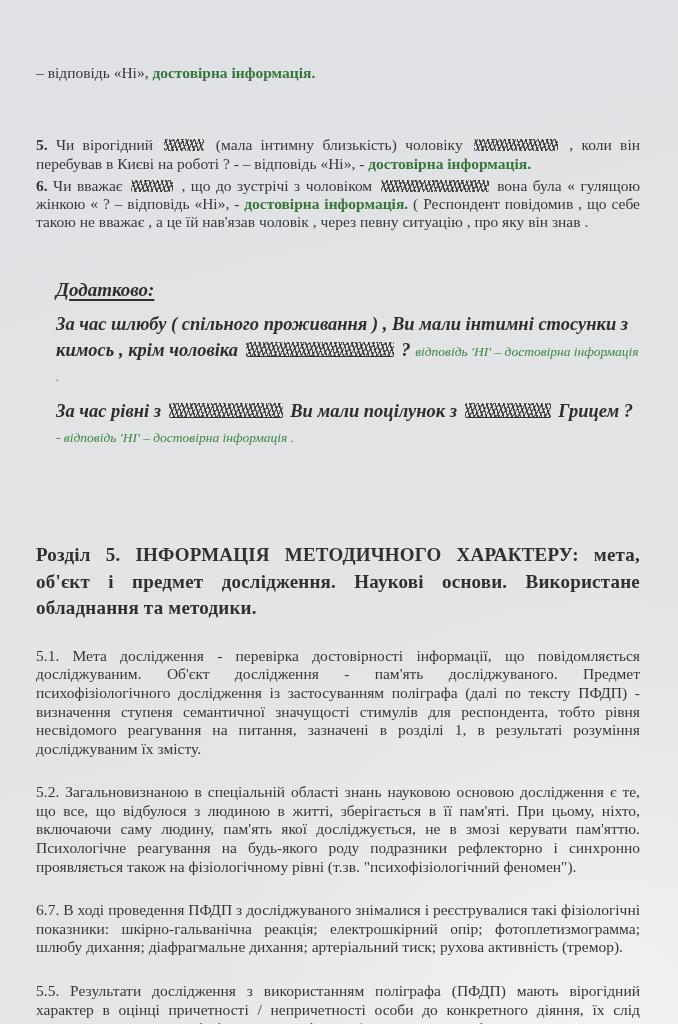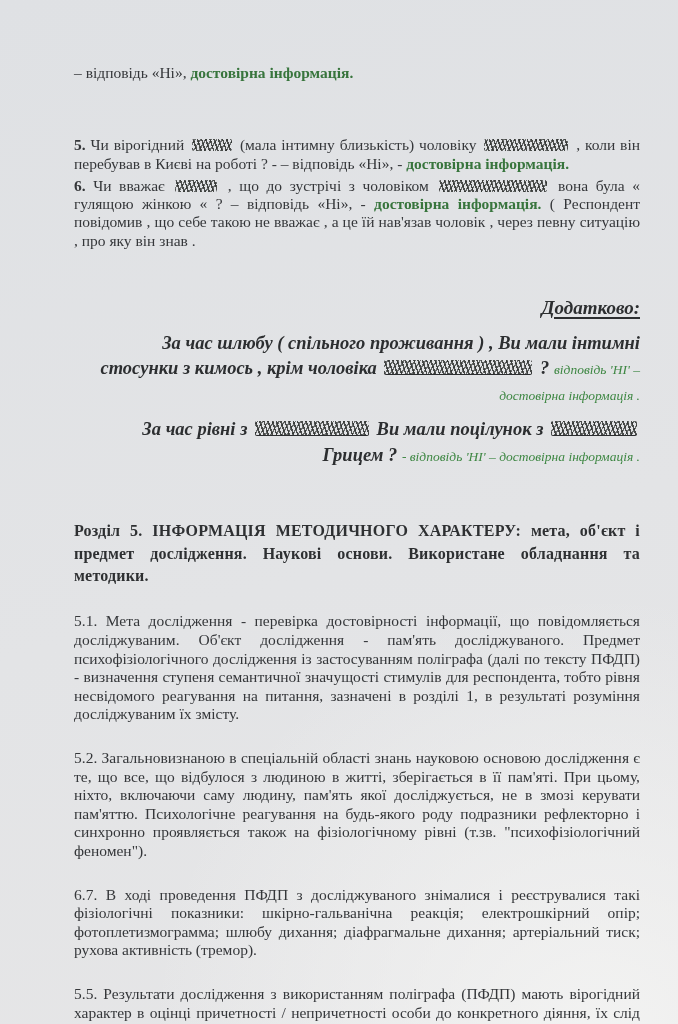--- a/index.html
+++ b/index.html
@@ -4,22 +4,22 @@
 <style>
   html,body{margin:0;padding:0;}
   body{
     width:678px;height:1024px;overflow:hidden;
     font-family:"Liberation Serif","DejaVu Serif",serif;
     background:
       radial-gradient(120% 80% at 88% 102%, rgba(244,244,243,.9) 0%, rgba(244,244,243,0) 55%),
       linear-gradient(165deg,#dfe1e4 0%,#e3e4e6 55%,#e6e6e7 100%);
     color:#313335;
   }
-  .page{box-sizing:border-box;width:678px;height:1024px;padding:58px 38px 0 74px;}
-  p{margin:0;text-align:right;}
+  .page{box-sizing:border-box;width:678px;height:1024px;padding:58px 38px 0 36px;}
+  p{margin:0;}
   .body-text{font-size:15.5px;line-height:1.18;text-align:justify;color:#35373a;}
   .intro{margin-top:6px;text-align:left;}
   .q5{margin-top:54px;}
   .q6{margin-top:4px;}
   .qnum{font-weight:bold;}
   .green-b{color:#38753d;font-weight:bold;}
   
   .redact{
     display:inline-block;height:12px;vertical-align:-1px;margin:0 3px;
     background:
@@ -36,21 +36,21 @@
   .add-q{
     font:bold italic 18.5px/1.38 "Liberation Serif",serif;
     text-decoration-thickness:1.6px;text-underline-offset:3px;
     margin-top:10px;
   }
   .add-q .redact{height:14px;vertical-align:-1px;border-bottom:1.6px solid #2c2e30;}
   .v-sm{font-style:italic;font-weight:normal;font-size:13.5px;color:#3e8743;}
   .v-lg{color:#3e8743;}
   .q3{margin-left:-20px;text-indent:10px;}
   .sec-h{
-    margin-top:52px;font-weight:bold;font-size:16px;line-height:1.4;
+    margin-top:92px;font-weight:bold;font-size:19px;line-height:1.4;
     text-align:justify;color:#2e3032;
   }
   .sec-h span{letter-spacing:.2px;}
   .sec-p{margin-top:25px;font-size:15.5px;line-height:1.2;text-align:justify;color:#35373a;}
 </style>
 </head>
 <body>
 
 <div class="page">
 

